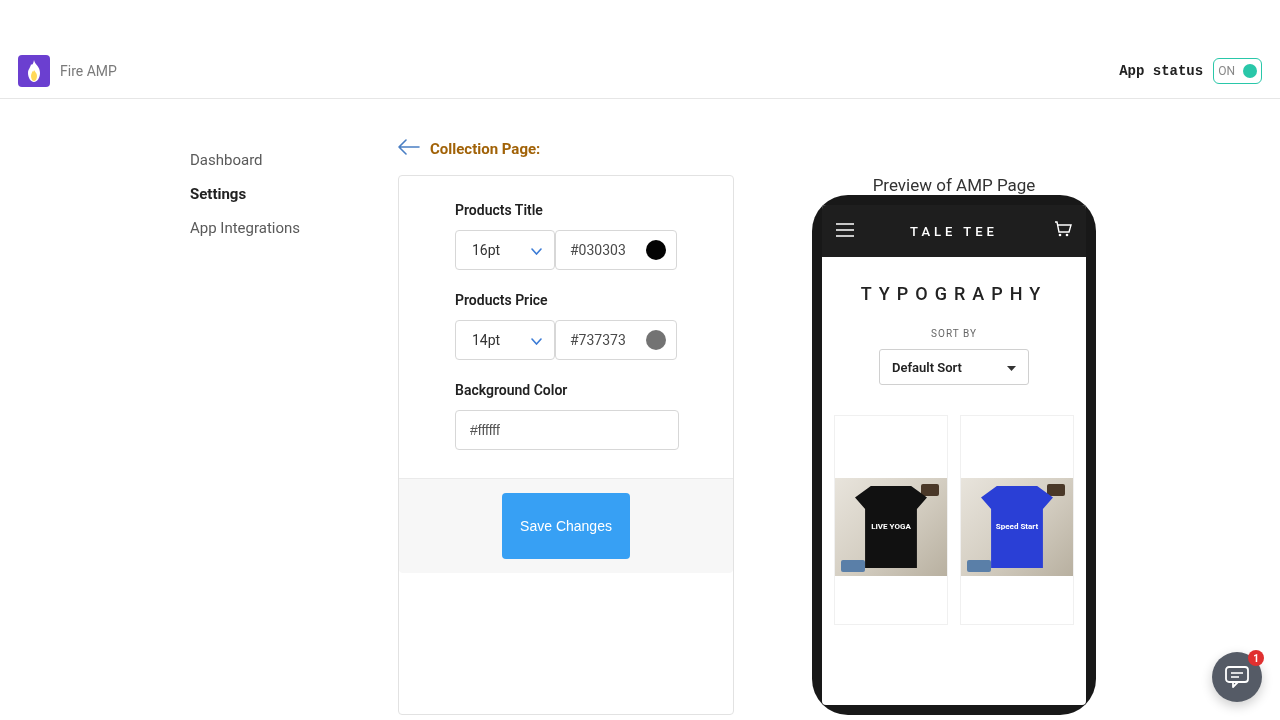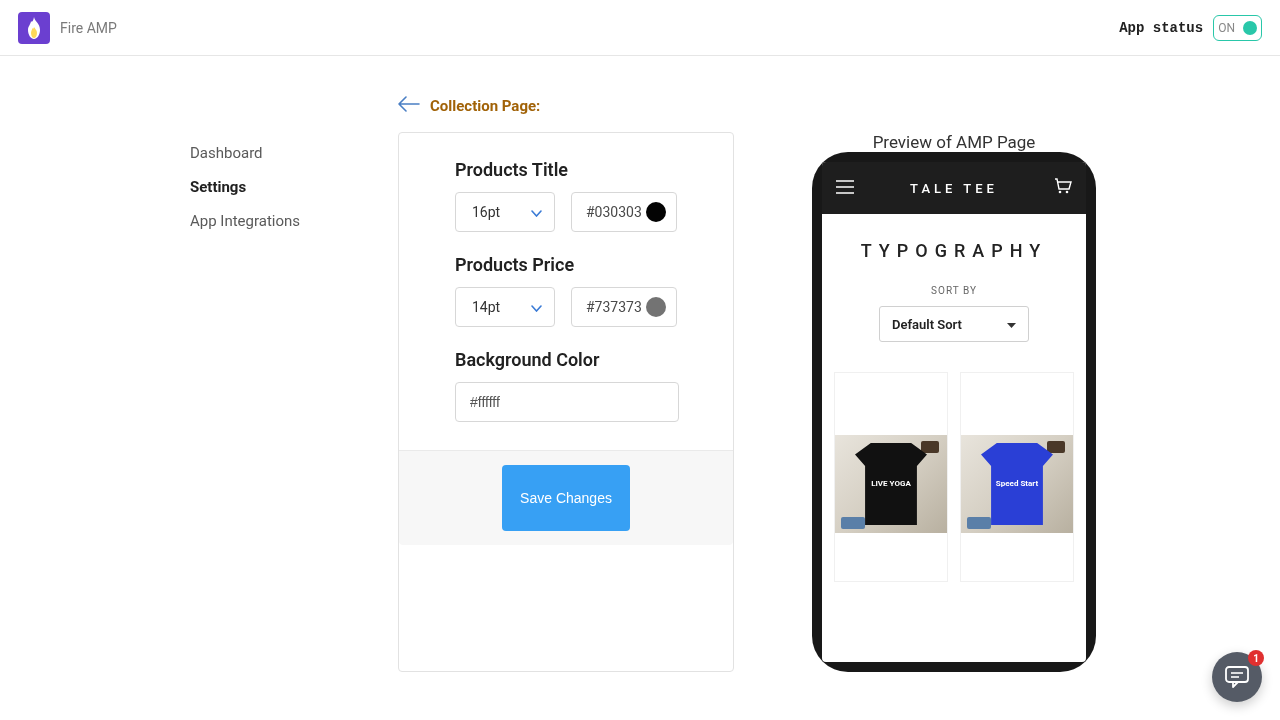--- a/index.html
+++ b/index.html
@@ -12,20 +12,21 @@
   overflow: hidden;
   position: relative;
 }
 .topbar {
   height: 56px;
   border-bottom: 1px solid #e6e6e6;
   display: flex;
   align-items: center;
   justify-content: space-between;
   padding: 0 18px;
+  margin-top: 43px;
 }
 .brand { display: flex; align-items: center; gap: 10px; }
 .brand-logo {
   width: 32px; height: 32px;
   background: #6b3fd0;
   border-radius: 4px;
   display: flex; align-items: center; justify-content: center;
 }
 .brand-name { color: #7a7a7a; font-size: 14px; }
 .status-wrap { display: flex; align-items: center; gap: 10px; }
@@ -59,22 +60,22 @@
 .panels { display: flex; gap: 60px; padding-left: 398px; }
 
 .settings-card {
   width: 336px;
   border: 1px solid #e2e2e2;
   border-radius: 4px;
   background: #fff;
 }
 .card-body { padding: 26px 56px 24px 56px; }
 .field-group { margin-bottom: 22px; }
-.field-label { font-weight: 600; font-size: 18px; color: #212121; margin-bottom: 12px; }
-.row { display: flex; gap: 16px; }
+.field-label { font-weight: 600; font-size: 14px; color: #212121; margin-bottom: 12px; }
+.row { display: flex; }
 .select-box {
   width: 100px; height: 40px;
   border: 1px solid #d7d7d7; border-radius: 4px;
   display: flex; align-items: center; justify-content: space-between;
   padding: 0 12px 0 16px;
   font-size: 14px; color: #333;
   cursor: pointer; background: #fff;
 }
 .chevron { color: #3b7bd6; }
 .color-box {
@@ -197,21 +198,21 @@
 <div class="breadcrumb" style="margin-top:40px;">
   <span class="back-arrow">
     <svg width="22" height="16" viewBox="0 0 22 16">
         <path d="M8 1 L1 8 L8 15 M1 8 H21" stroke="#4a7fc4" stroke-width="1.6" fill="none" stroke-linecap="round" stroke-linejoin="round"></path>
       </svg>
   </span>
   <span class="breadcrumb-title">Collection Page:</span>
 </div>
 
 <div class="panels">
-  <div style="position:absolute; left:0; top:136px;">
+  <div style="position:absolute; left:0; top:143px;">
     <div class="sidebar-item">Dashboard</div>
     <div class="sidebar-item active">Settings</div>
     <div class="sidebar-item">App Integrations</div>
   </div>
 
   <div class="settings-card">
     <div class="card-body">
       <div class="field-group">
         <div class="field-label">Products Title</div>
         <div class="row">

